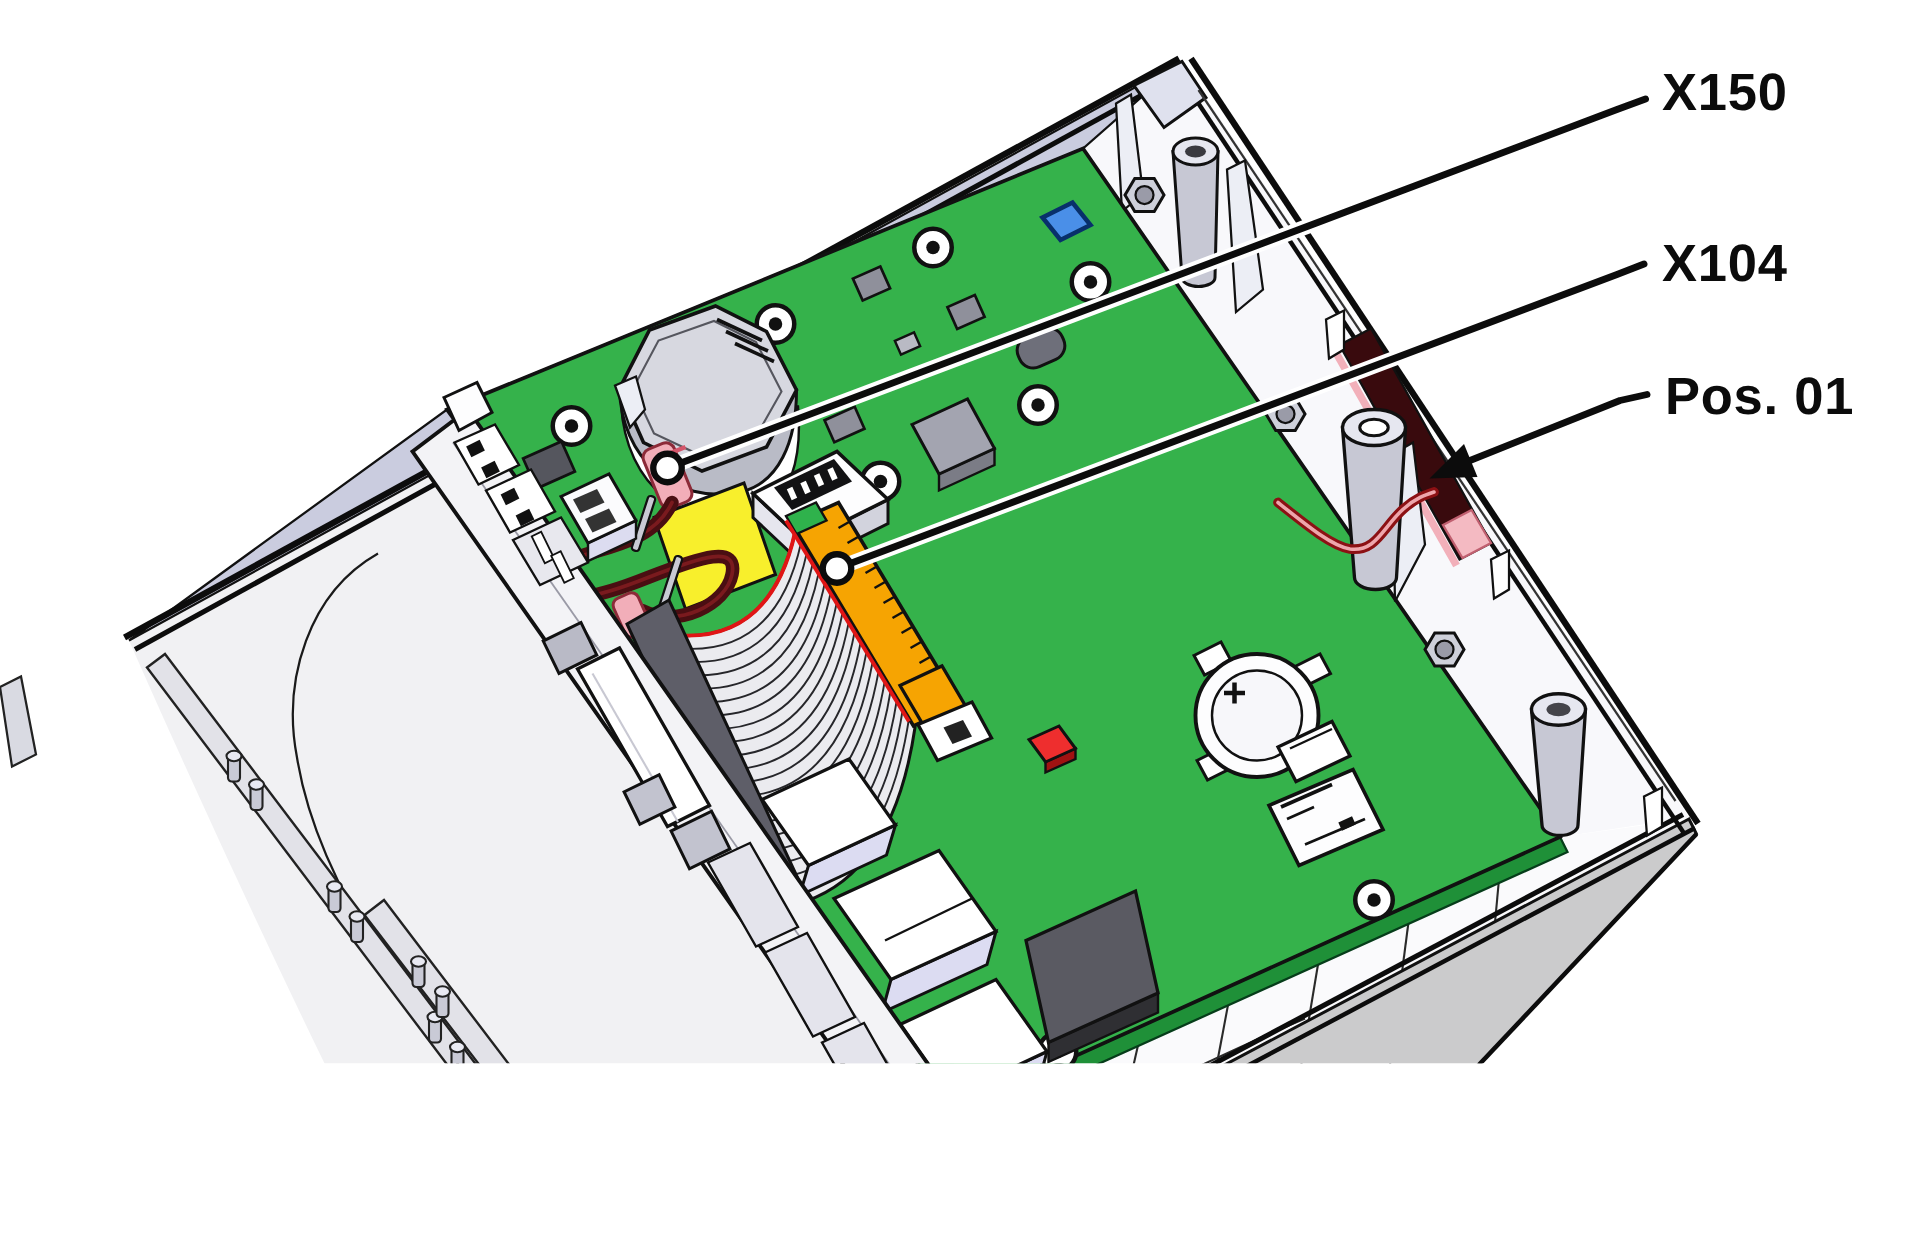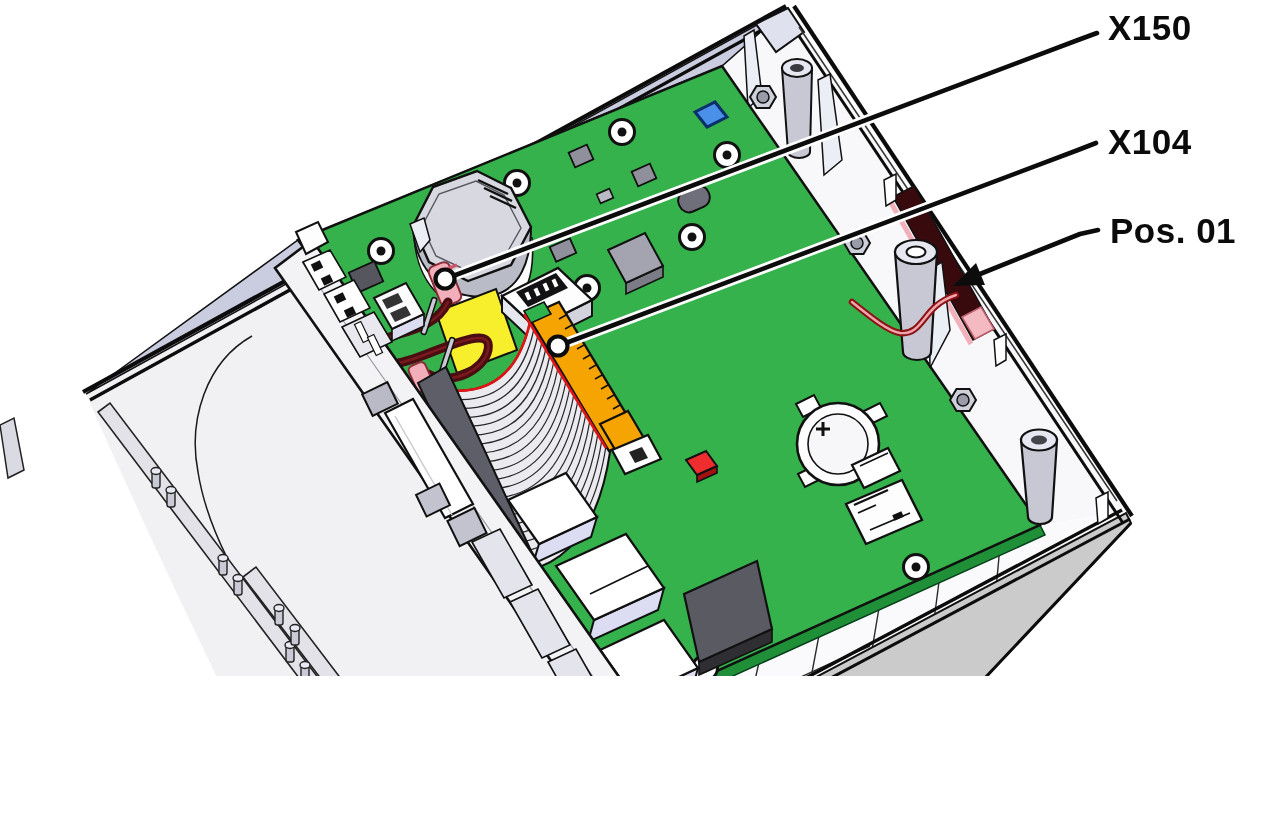--- a/index.html
+++ b/index.html
@@ -1,17 +1,17 @@
 <!DOCTYPE html>
 <html><head>
 <meta charset="utf-8">
 <style>
   html,body{margin:0;padding:0;background:#ffffff;}
   .stage{position:relative;width:1280px;height:676px;background:#fff;overflow:hidden;
-         font-family:"Liberation Sans", sans-serif;}
+         font-family:"Liberation Sans", sans-serif;margin-top:33px;}
   svg{display:block;}
   .callout-label{font-family:"Liberation Sans", sans-serif;font-weight:700;
                  font-size:35px;fill:#0b0b0b;letter-spacing:0.5px;}
   .leader-casing{fill:none;stroke:#ffffff;stroke-width:10;stroke-linecap:round;stroke-linejoin:round;}
   .leader-core{fill:none;stroke:#0c0c0c;stroke-width:4.6;stroke-linecap:round;stroke-linejoin:round;}
   .leader-dot{fill:#ffffff;stroke:#0c0c0c;stroke-width:4.2;}
   .thin{stroke:#1a1a1a;stroke-width:1.5;fill:none;}
   .rib{stroke:#2a2a2a;stroke-width:1.4;fill:none;}
   .stripe{stroke:#26262a;stroke-width:1.25;fill:none;}
 </style>

